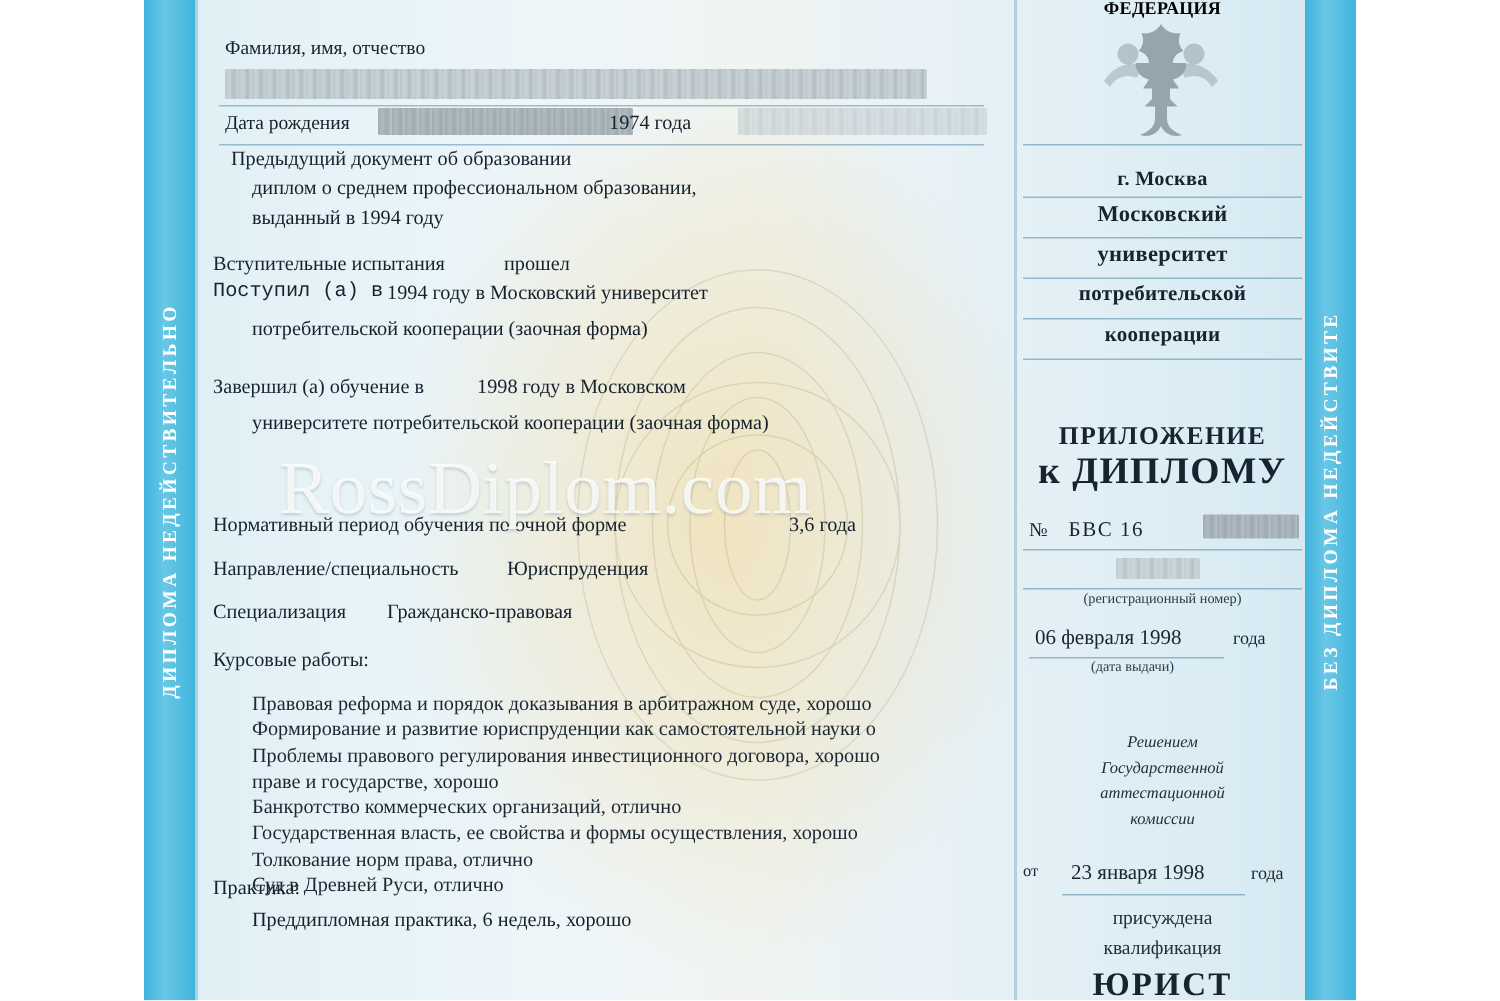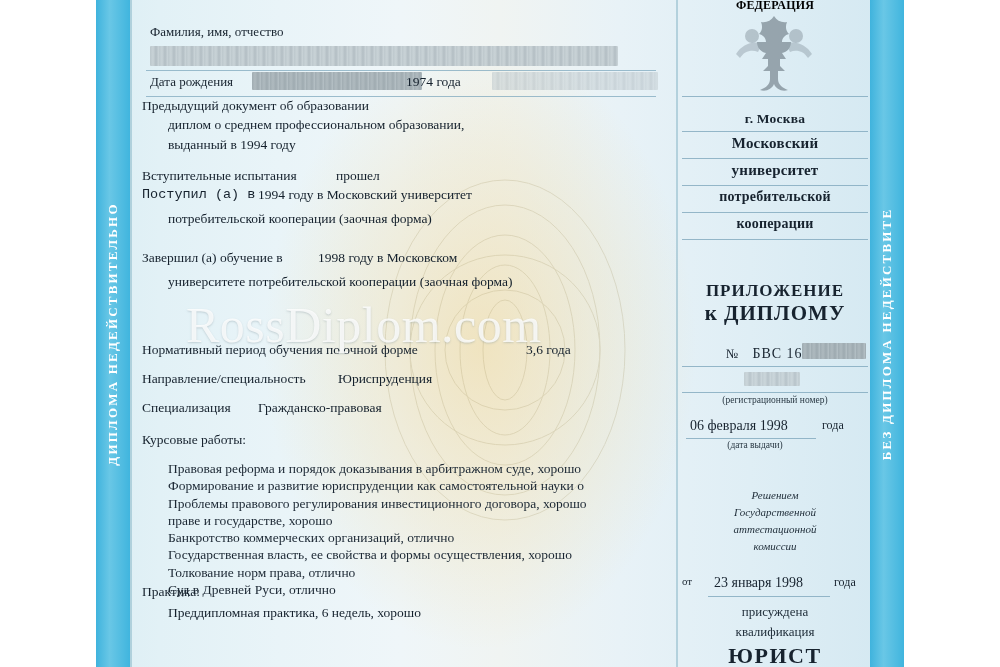--- a/index.html
+++ b/index.html
@@ -153,21 +153,21 @@
     font-style: italic;
     color: #22303c;
   }
   .big-title {
     position: absolute;
     left: 0; width: 186px;
     text-align: center;
     letter-spacing: 1px;
   }
   .big-title .l1 { font-size: 17px; }
-  .big-title .l2 { font-size: 21px; }
+  .big-title .l2 { font-size: 25px; }
 
   
   .crest {
     position: absolute;
     left: 722px; top: 10px;
     width: 104px; height: 84px;
     opacity: .75;
   }
 
   
@@ -242,21 +242,21 @@
     <div class="row lbl" style="left:10px; top:66px; font-size:13px;">Дата рождения</div>
     <div class="redact dark" style="left:112px; top:64px; width:170px; height:18px;"></div>
     <div class="row val" style="left:266px; top:66px; font-size:13.5px;">1974 года</div>
     <div class="redact" style="left:352px; top:64px; width:166px; height:18px; opacity:.55;"></div>
     <div class="rule" style="left:6px; top:88px; width:510px;"></div>
   </div>
 
   <div class="r-txt" style="left:682px; top:-2px; font-size:12px;">ФЕДЕРАЦИЯ</div>
 
   <div class="left-col">
-    <div class="row lbl" style="left:2px; top:97px;text-align:center;">Предыдущий документ об образовании</div>
+    <div class="row lbl" style="left:14px; top:97px;text-align:center;">Предыдущий документ об образовании</div>
     <div class="row val" style="left:28px; top:116px;">диплом о среднем профессиональном образовании,</div>
     <div class="row val" style="left:28px; top:136px;">выданный в 1994 году</div>
 
     <div class="row lbl" style="left:2px; top:167px;">Вступительные испытания</div>
     <div class="row val" style="left:196px; top:167px;">прошел</div>
 
     <div class="row lbl" style="left:2px; top:186px;font-family:Liberation Mono, monospace;">Поступил (а)  в</div>
     <div class="row val" style="left:118px; top:186px;">1994 году в Московский университет</div>
     <div class="row val" style="left:28px; top:210px;">потребительской кооперации (заочная форма)</div>
 
@@ -301,21 +301,21 @@
     <div class="r-txt" style="top:189px; font-size:14px;">потребительской</div>
     <div class="r-line" style="top:212px;"></div>
     <div class="r-txt" style="top:216px; font-size:14px;">кооперации</div>
     <div class="r-line" style="top:239px;"></div>
 
     <div class="big-title" style="top:281px;font-weight:bold;">
       <div class="l1">ПРИЛОЖЕНИЕ</div>
       <div class="l2">к ДИПЛОМУ</div>
     </div>
 
-    <div style="position:absolute; left:0; top:344px; width:186px; text-align:left;margin-left:40px;">
+    <div style="position:absolute; left:0; top:344px; width:186px; text-align:left;">
       <span style="display:inline-block; margin-left:4px; font-size:13px;">№</span>
       <span style="display:inline-block; margin-left:10px; font-size:14px; letter-spacing:1px;">БВС 16</span>
     </div>
     <div class="redact dark" style="position:absolute; left:120px; top:343px; width:64px; height:16px;"></div>
     <div class="r-line" style="top:366px;"></div>
 
     <div class="redact" style="position:absolute; left:62px; top:372px; width:56px; height:14px; opacity:.8;"></div>
     <div class="r-line" style="top:392px;"></div>
     <div class="r-small" style="top:395px;">(регистрационный номер)</div>
 

